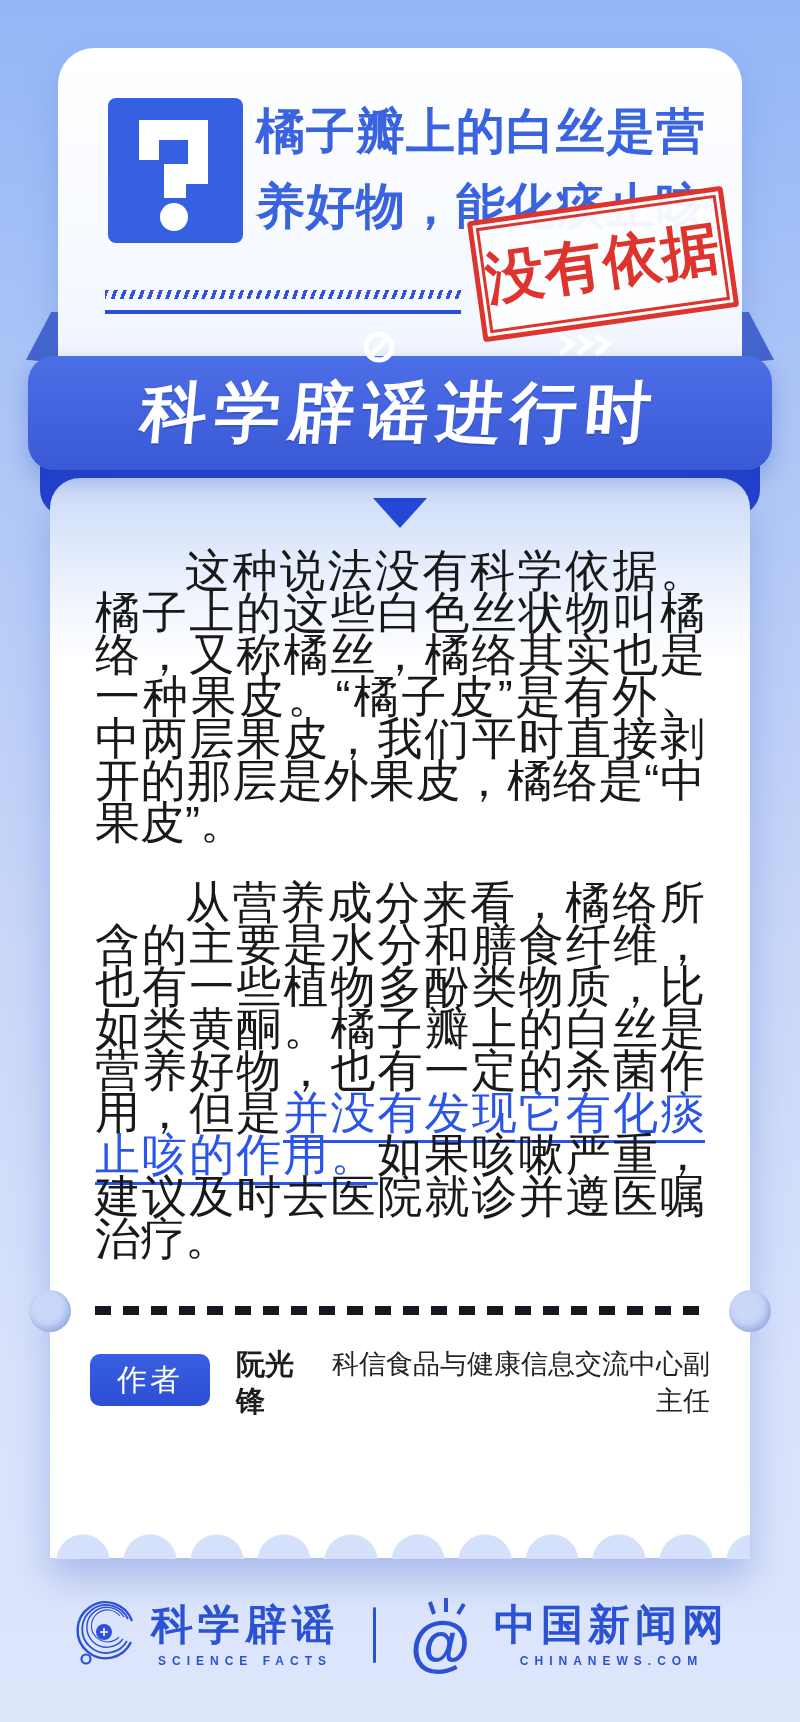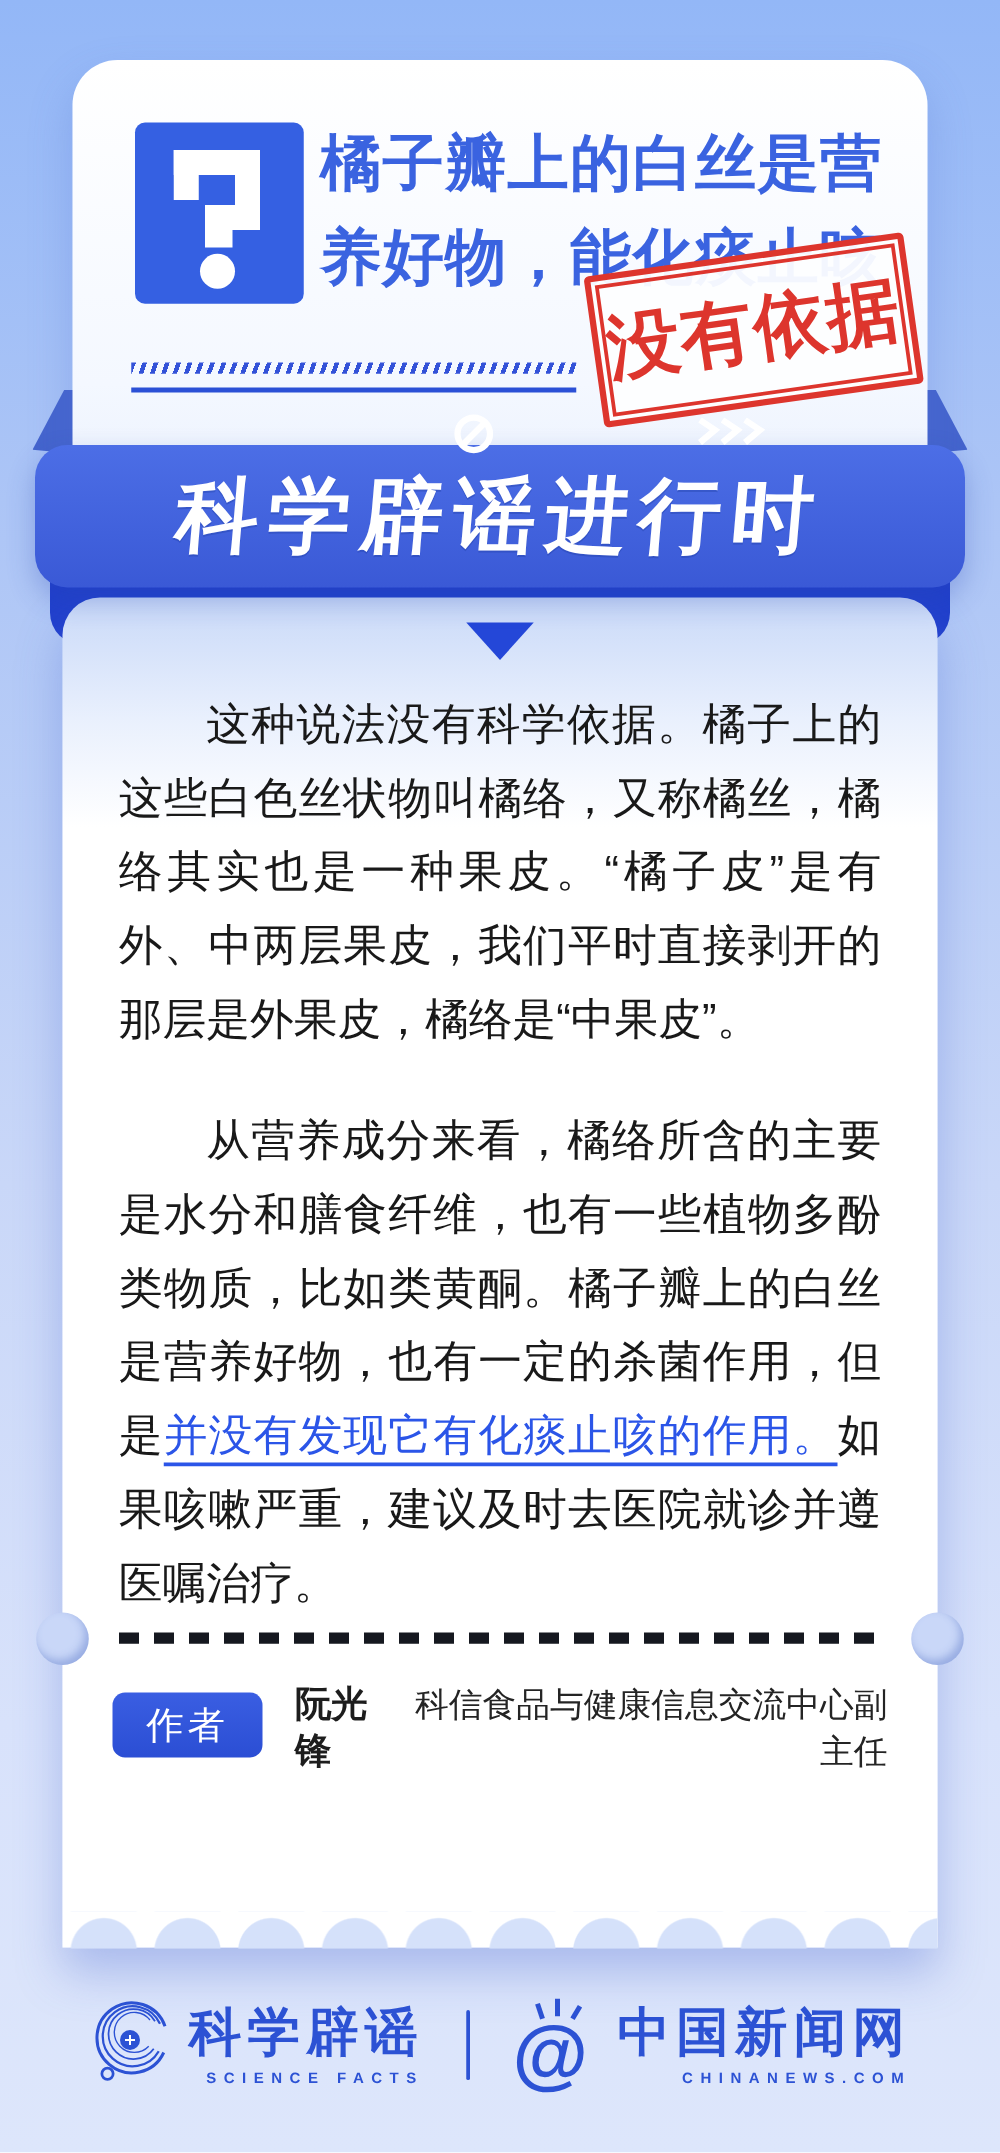--- a/index.html
+++ b/index.html
@@ -46,21 +46,21 @@
 
   
   .c-card{position:absolute;left:50px;top:478px;width:700px;height:1080px;
           border-radius:30px 30px 0 0;
           background:linear-gradient(180deg,#c9d9f8 0%,#e9f0fd 9%,#ffffff 17%);
           box-shadow:0 20px 36px rgba(80,110,210,.35);z-index:4;}
   .tri{position:absolute;left:323px;top:20px;width:0;height:0;
        border-left:27px solid rgba(0,0,0,0);border-right:27px solid rgba(0,0,0,0);
        border-top:30px solid #2447d8;}
   .article{position:absolute;left:45px;top:72px;width:610px;
-           font-size:35px;line-height:59px;color:#191919;text-align:justify;}
+           font-size:45px;line-height:42px;color:#191919;text-align:justify;}
   .article p{margin:0 0 38px 0;text-indent:2em;}
   .hl{color:#2b55e8;border-bottom:3px solid #2b55e8;padding-bottom:2px;}
 
   .dashes{position:absolute;left:45px;top:828px;width:610px;height:9px;
           background:repeating-linear-gradient(90deg,#15181f 0 16px,rgba(0,0,0,0) 16px 28px);}
   .notch{position:absolute;width:42px;height:42px;border-radius:50%;
          background:#c9d7f8;box-shadow:inset -3px -4px 7px rgba(90,120,200,.45);top:812px;}
   .notch-l{left:-21px;}
   .notch-r{left:679px;}
 
@@ -75,21 +75,21 @@
   .credit-title{font-size:27px;color:#242424;line-height:37px;text-align:right;}
 
   .scallop{position:absolute;left:0;bottom:-1px;width:100%;height:30px;
            background-image:radial-gradient(circle at 33px 32px,#d5e1fa 26px,rgba(0,0,0,0) 27px);
            background-size:67px 30px;background-repeat:repeat-x;}
 
   
   .footer{position:absolute;left:0;top:1596px;width:800px;display:flex;
           align-items:center;justify-content:center;gap:34px;z-index:2;}
   .logo-group{display:flex;align-items:center;gap:12px;}
-  .logo-col{display:flex;flex-direction:column;align-items:flex-end;}
+  .logo-col{display:flex;flex-direction:column;align-items:center;}
   .cn-big{font-size:42px;font-weight:900;color:#2c52d4;letter-spacing:5px;line-height:46px;white-space:nowrap;}
   .en-small{font-size:12px;font-weight:700;color:#2c52d4;letter-spacing:6px;margin-top:6px;white-space:nowrap;}
   .v-div{width:3px;height:56px;background:#2c52d4;border-radius:2px;}
   .at-wrap{position:relative;width:72px;height:78px;}
   .at-glyph{position:absolute;left:0;top:16px;font-size:62px;font-weight:800;color:#2c52d4;line-height:62px;}
 </style>
 </head>
 <body>
 
 <div class="page">

